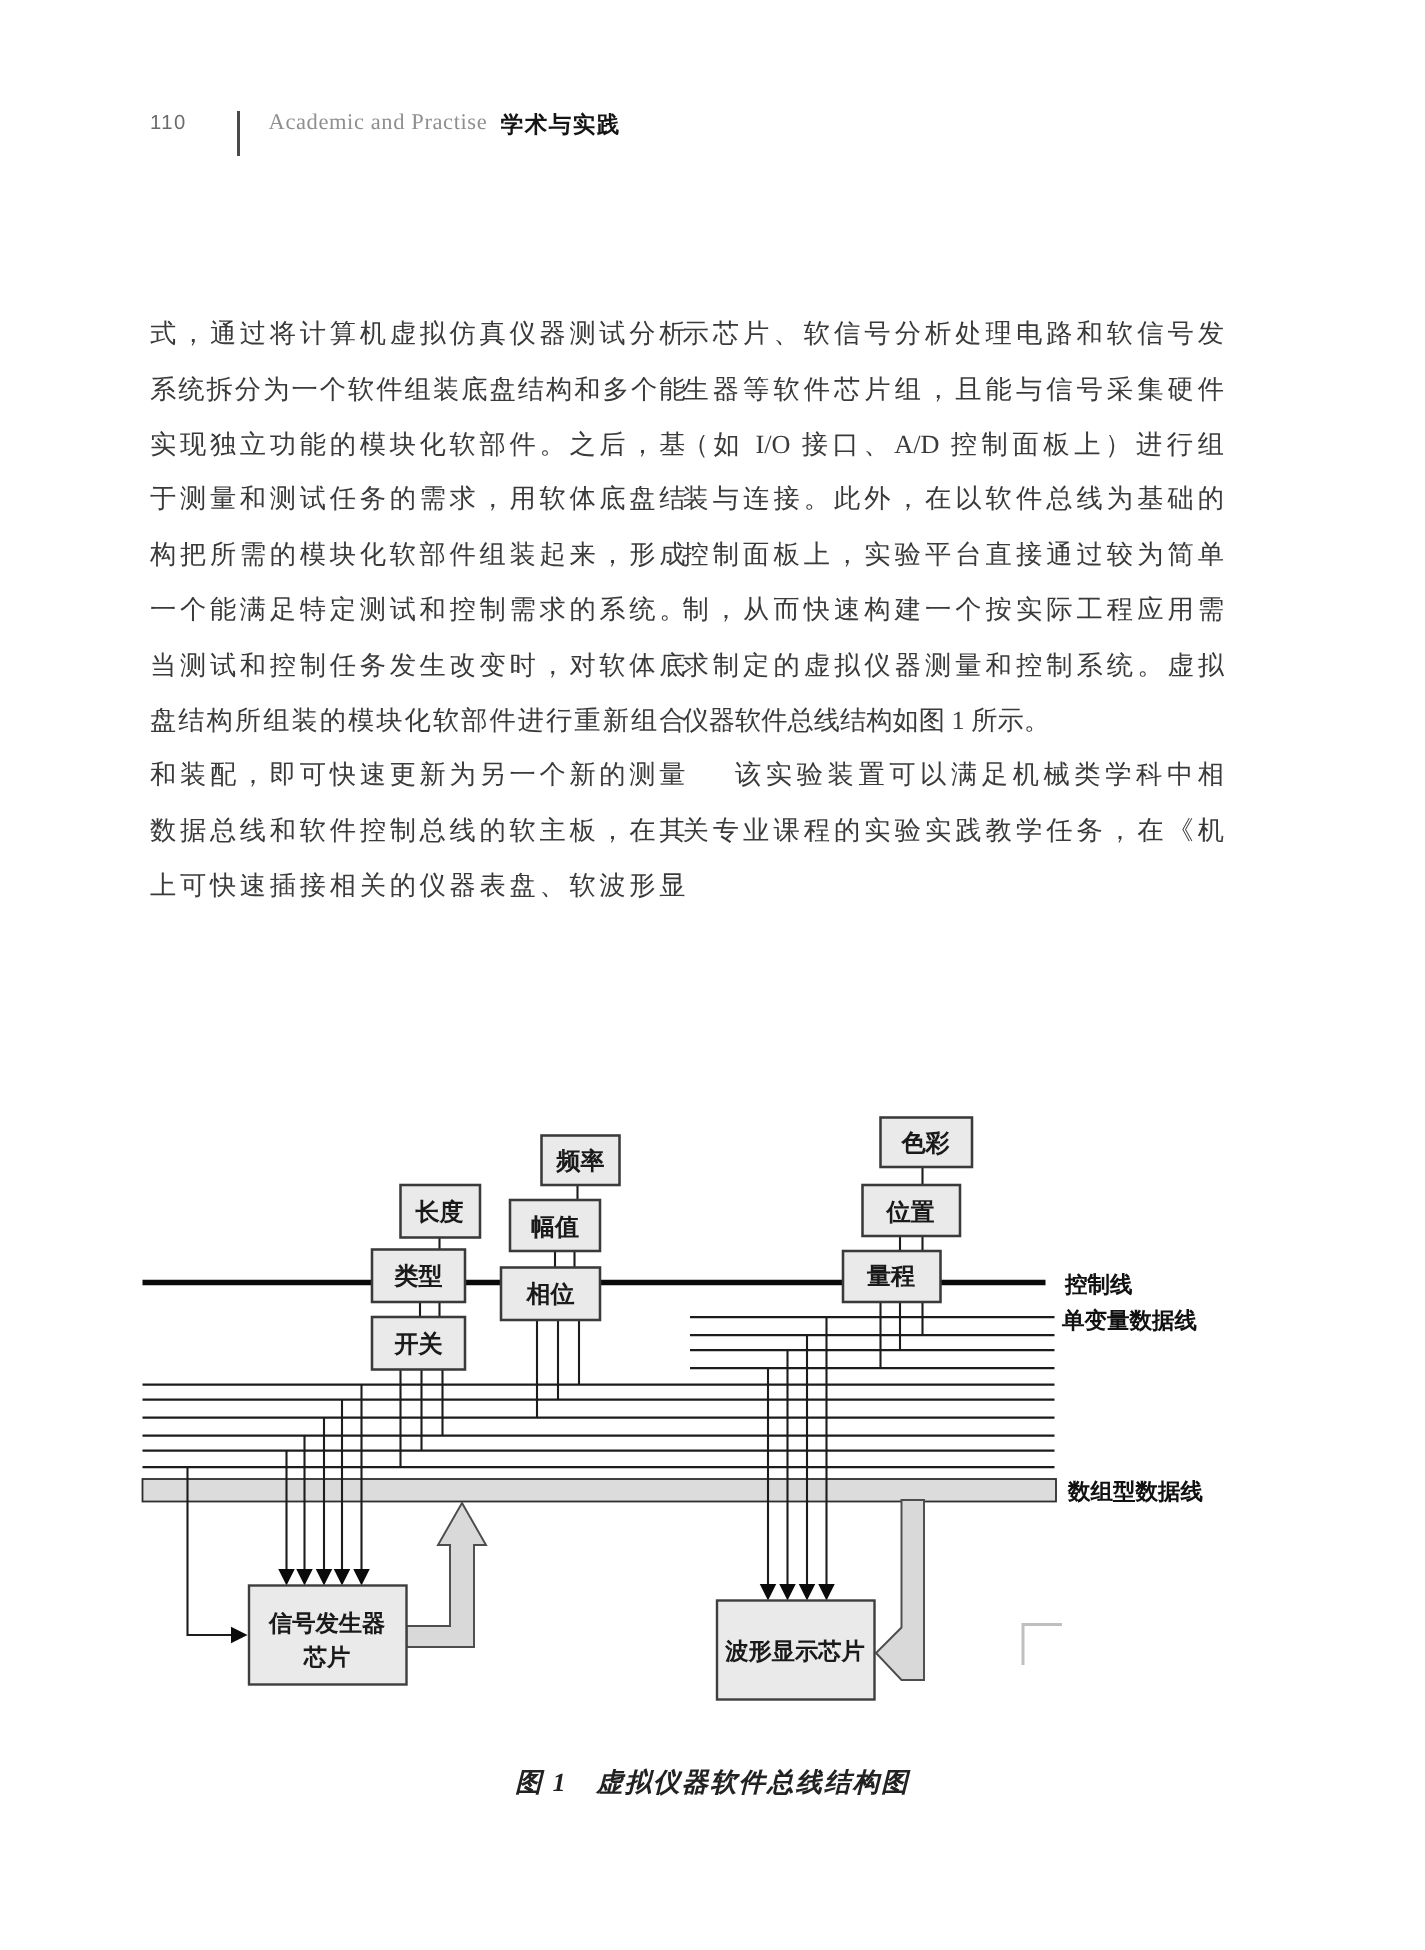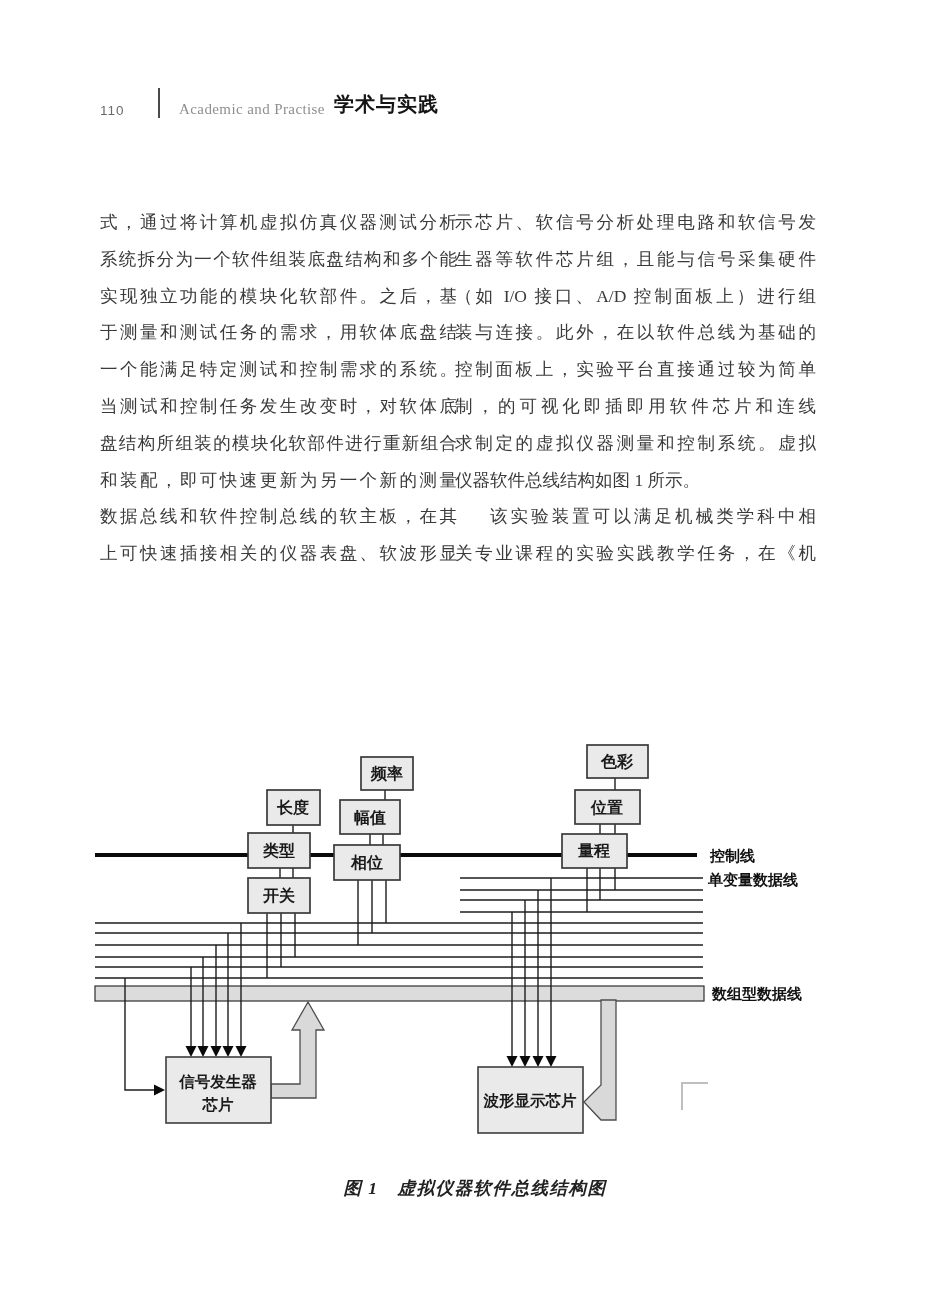--- a/index.html
+++ b/index.html
@@ -1,24 +1,24 @@
 <!DOCTYPE html>
 <html><head>
 <meta charset="utf-8">
 <style>
   html,body{margin:0;padding:0;background:#ffffff;}
   #page{position:relative;width:950px;height:1300px;background:#ffffff;overflow:hidden;
         font-family:"Liberation Serif",serif;}
 
   
-  #header{position:absolute;left:100px;top:88px;height:30px;display:flex;align-items:flex-end;}
+  #header{position:absolute;left:100px;top:74px;height:30px;display:flex;align-items:flex-start;}
   #page-num{font-family:"Liberation Sans",sans-serif;font-size:13.5px;color:#6b6b6b;letter-spacing:1px;}
   #header-divider{width:2.5px;height:30px;background:#4a4a4a;margin-left:33px;margin-right:19px;}
   #journal-en{font-size:15px;color:#8f8f8f;letter-spacing:0.4px;margin-right:9px;}
-  #journal-zh{font-family:Liberation Mono, monospace;font-size:20px;font-weight:700;color:#141414;letter-spacing:1px;}
+  #journal-zh{font-family:Liberation Mono, monospace;font-size:15px;font-weight:700;color:#141414;letter-spacing:1px;}
 
   
   .col{position:absolute;top:204px;color:#3a3a3a;font-size:17.5px;}
   #col-left{left:100px;width:357px;}
   #col-right{left:455px;width:361px;}
   .line{height:36.8px;line-height:36.8px;text-align:justify;text-align-last:justify;
         white-space:nowrap;overflow:visible;}
   .line.align-left{text-align:center;text-align-last:left;}
   .line.indent{text-indent:35px;}
 
@@ -51,35 +51,36 @@
     <span id="header-divider"></span>
     <span id="journal-en">Academic and Practise</span>
     <span id="journal-zh">学术与实践</span>
   </div>
 
   <div id="col-left" class="col">
     <div class="line">式，通过将计算机虚拟仿真仪器测试分析</div>
     <div class="line">系统拆分为一个软件组装底盘结构和多个能</div>
     <div class="line">实现独立功能的模块化软部件。之后，基</div>
     <div class="line">于测量和测试任务的需求，用软体底盘结</div>
+    <div class="line">构把所需的模块化软部件组装起来，形成</div>
     <div class="line">一个能满足特定测试和控制需求的系统。</div>
     <div class="line">当测试和控制任务发生改变时，对软体底</div>
     <div class="line">盘结构所组装的模块化软部件进行重新组合</div>
     <div class="line">和装配，即可快速更新为另一个新的测量</div>
     <div class="line">数据总线和软件控制总线的软主板，在其</div>
     <div class="line">上可快速插接相关的仪器表盘、软波形显</div>
   </div>
 
   <div id="col-right" class="col">
     <div class="line">示芯片、软信号分析处理电路和软信号发</div>
     <div class="line">生器等软件芯片组，且能与信号采集硬件</div>
     <div class="line">（如 I/O 接口、A/D 控制面板上）进行组</div>
     <div class="line">装与连接。此外，在以软件总线为基础的</div>
     <div class="line">控制面板上，实验平台直接通过较为简单</div>
-    <div class="line">制，的可视化即插即用软件芯片和连线</div>
+    <div class="line">制，从而快速构建一个按实际工程应用需</div>
     <div class="line">求制定的虚拟仪器测量和控制系统。虚拟</div>
     <div class="line align-left">仪器软件总线结构如图 1 所示。</div>
     <div class="line indent">该实验装置可以满足机械类学科中相</div>
     <div class="line">关专业课程的实验实践教学任务，在《机</div>
   </div>
 
   <svg id="figure-svg" viewBox="0 0 950 1300">
 
     <rect class="band" x="95" y="986" width="609" height="15" fill="#dcdcdc"></rect>
 

